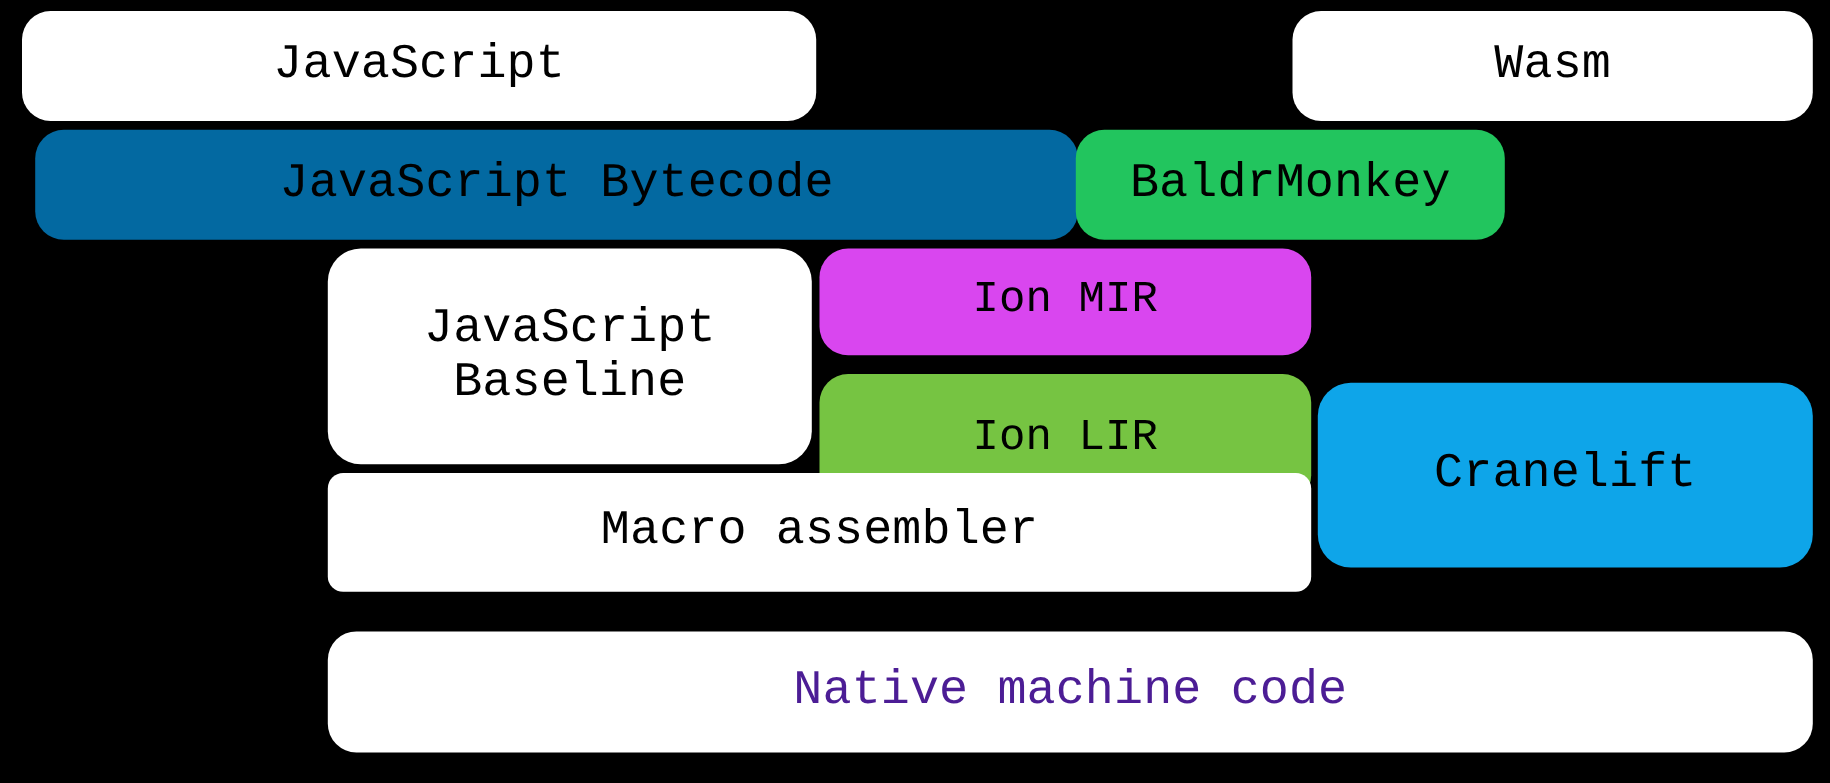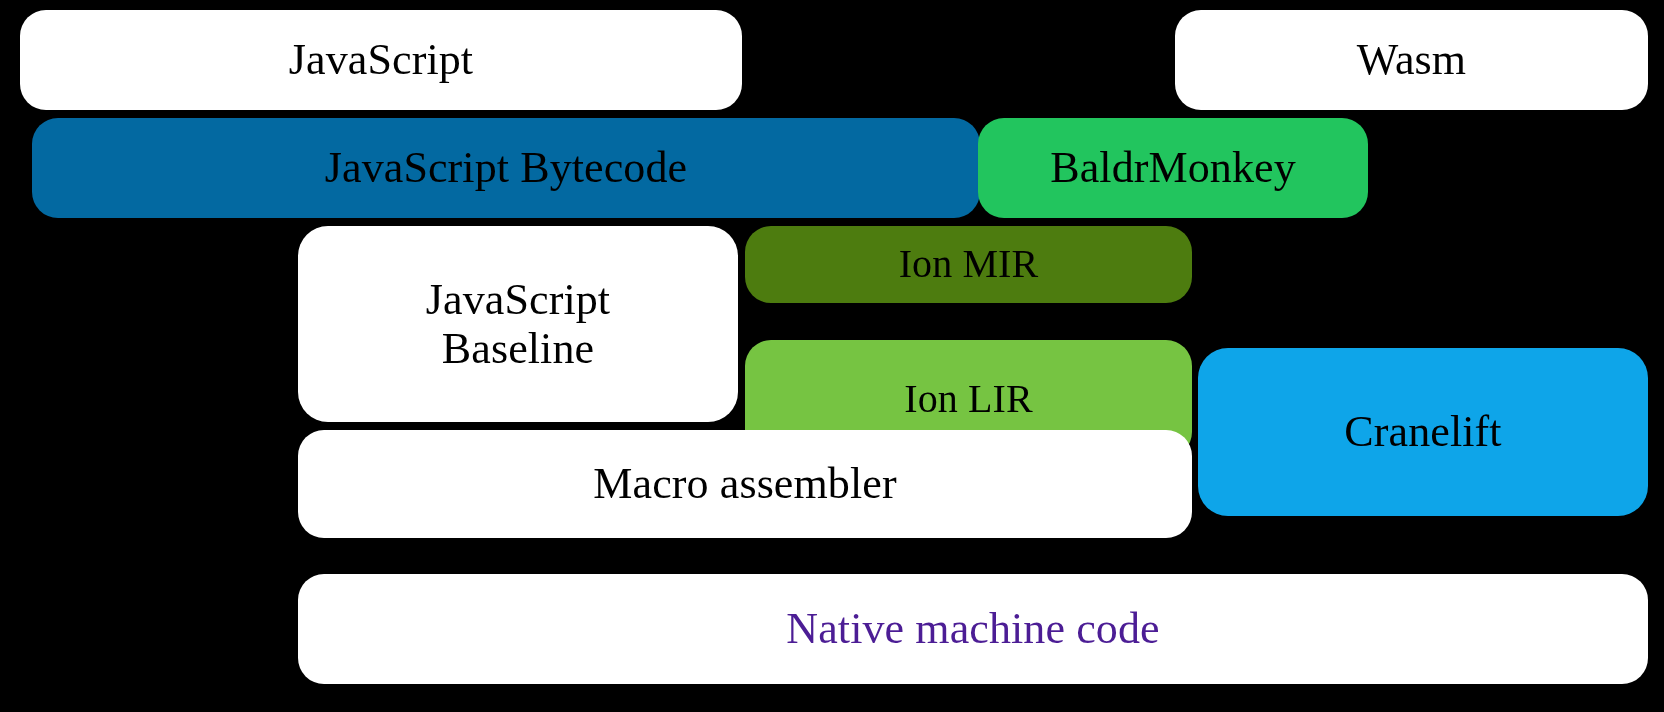--- a/index.html
+++ b/index.html
@@ -6,21 +6,21 @@
     margin: 0;
     padding: 0;
     background: #000000;
   }
   #canvas {
     position: relative;
     width: 1664px;
     height: 712px;
     background: #000000;
     overflow: hidden;
-    font-family: Liberation Serif, serif;
+    font-family: Liberation Mono, monospace;
   }
   .box {
     position: absolute;
     box-sizing: border-box;
     border-radius: 26px;
     display: flex;
     align-items: center;
     justify-content: center;
     text-align: center;
     color: #000000;
@@ -34,18 +34,18 @@
 </head>
 <body>
 
 <div id="canvas" style="background: rgb(0, 0, 0);">
     <div class="box" style="left: 20px; top: 10px; width: 722px; height: 100px; background: rgb(255, 255, 255); color: rgb(0, 0, 0); font-size: 44px;">JavaScript</div>
     <div class="box" style="left: 1175px; top: 10px; width: 473px; height: 100px; background: rgb(255, 255, 255); color: rgb(0, 0, 0); font-size: 44px;">Wasm</div>
     <div class="box" style="left: 20px; top: 118px; width: 948px; height: 100px; background: #0369a1; color: rgb(0, 0, 0); font-size: 44px; margin-left: 12px;">JavaScript Bytecode</div>
     <div class="box" style="left: 978px; top: 118px; width: 390px; height: 100px; background: #22c55e; color: rgb(0, 0, 0); font-size: 44px;">BaldrMonkey</div>
     <div class="box tall" style="left: 298px; top: 226px; width: 440px; height: 196px; background: rgb(255, 255, 255); color: rgb(0, 0, 0); font-size: 44px;">JavaScript
 Baseline</div>
-    <div class="box" style="left: 745px; top: 226px; width: 447px; height: 77px; background: #4d7c0f; color: rgb(0, 0, 0); font-size: 40px;">Ion MIR</div>
+    <div class="box" style="left: 745px; top: 226px; width: 447px; height: 97px; background: #d946ef; color: rgb(0, 0, 0); font-size: 40px;">Ion MIR</div>
     <div class="box" style="left: 745px; top: 340px; width: 447px; height: 118px; background: rgb(118, 196, 66); color: rgb(0, 0, 0); font-size: 40px;">Ion LIR</div>
-    <div class="box" style="left: 298px; top: 430px; width: 894px; height: 108px; background: rgb(255, 255, 255); color: rgb(0, 0, 0); font-size: 44px;">Macro assembler</div>
+    <div class="box" style="left: 298px; top: 430px; width: 894px; height: 108px; background: rgb(255, 255, 255); color: rgb(0, 0, 0); font-size: 44px; border-radius: 14px;">Macro assembler</div>
     <div class="box tall" style="left: 1198px; top: 348px; width: 450px; height: 168px; background: #0ea5e9; color: rgb(0, 0, 0); font-size: 44px;">Cranelift</div>
     <div class="box" style="left: 298px; top: 574px; width: 1350px; height: 110px; background: rgb(255, 255, 255); color: #4c1d95; font-size: 44px;">Native machine code</div>
   </div>
 
 </body></html>

